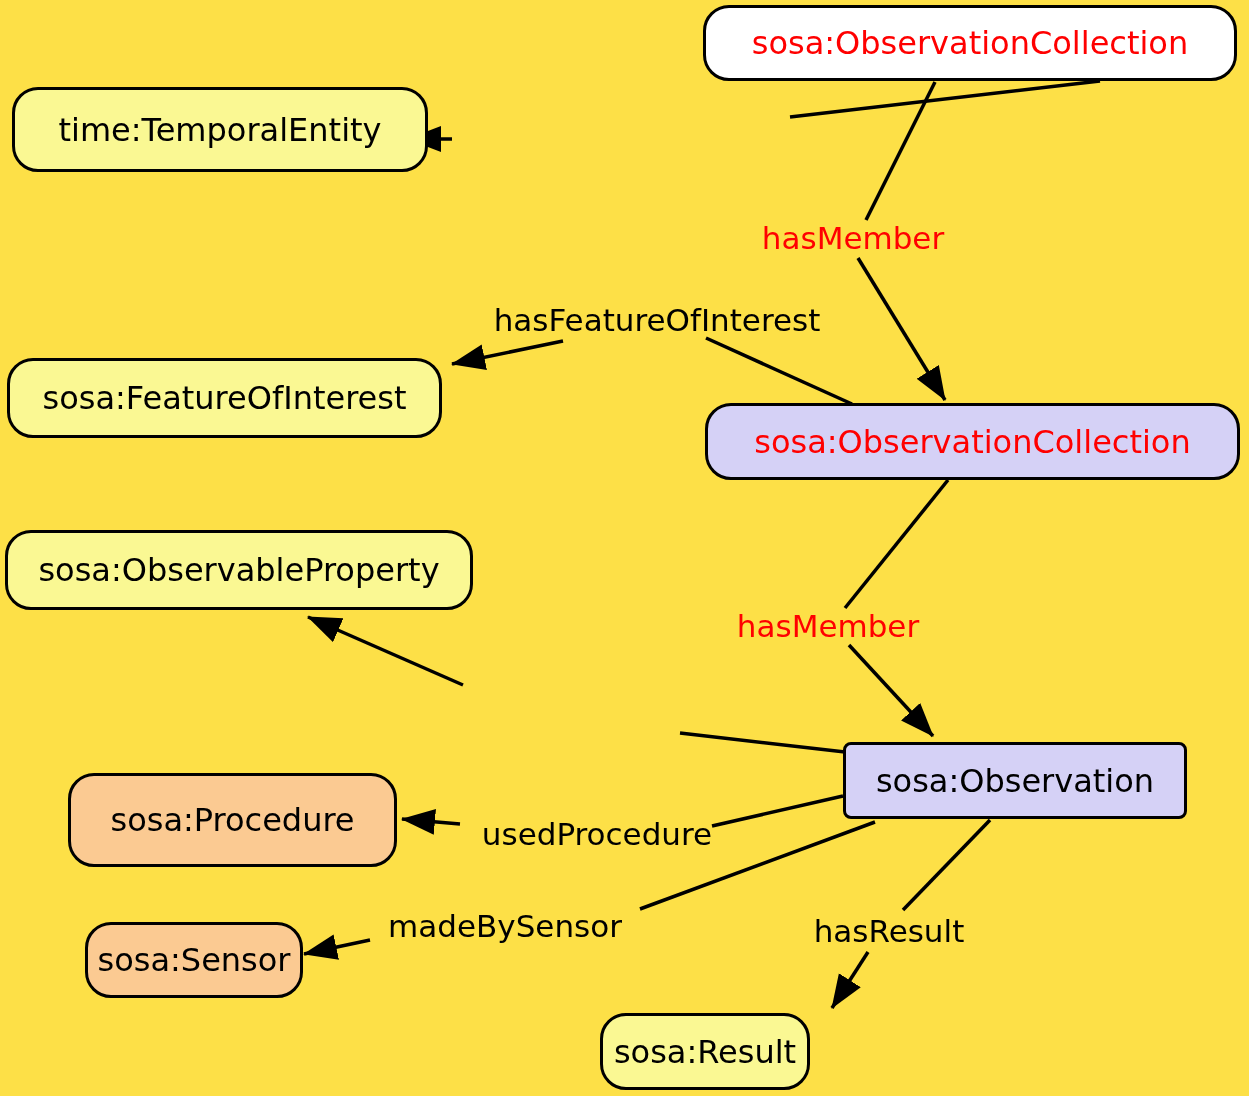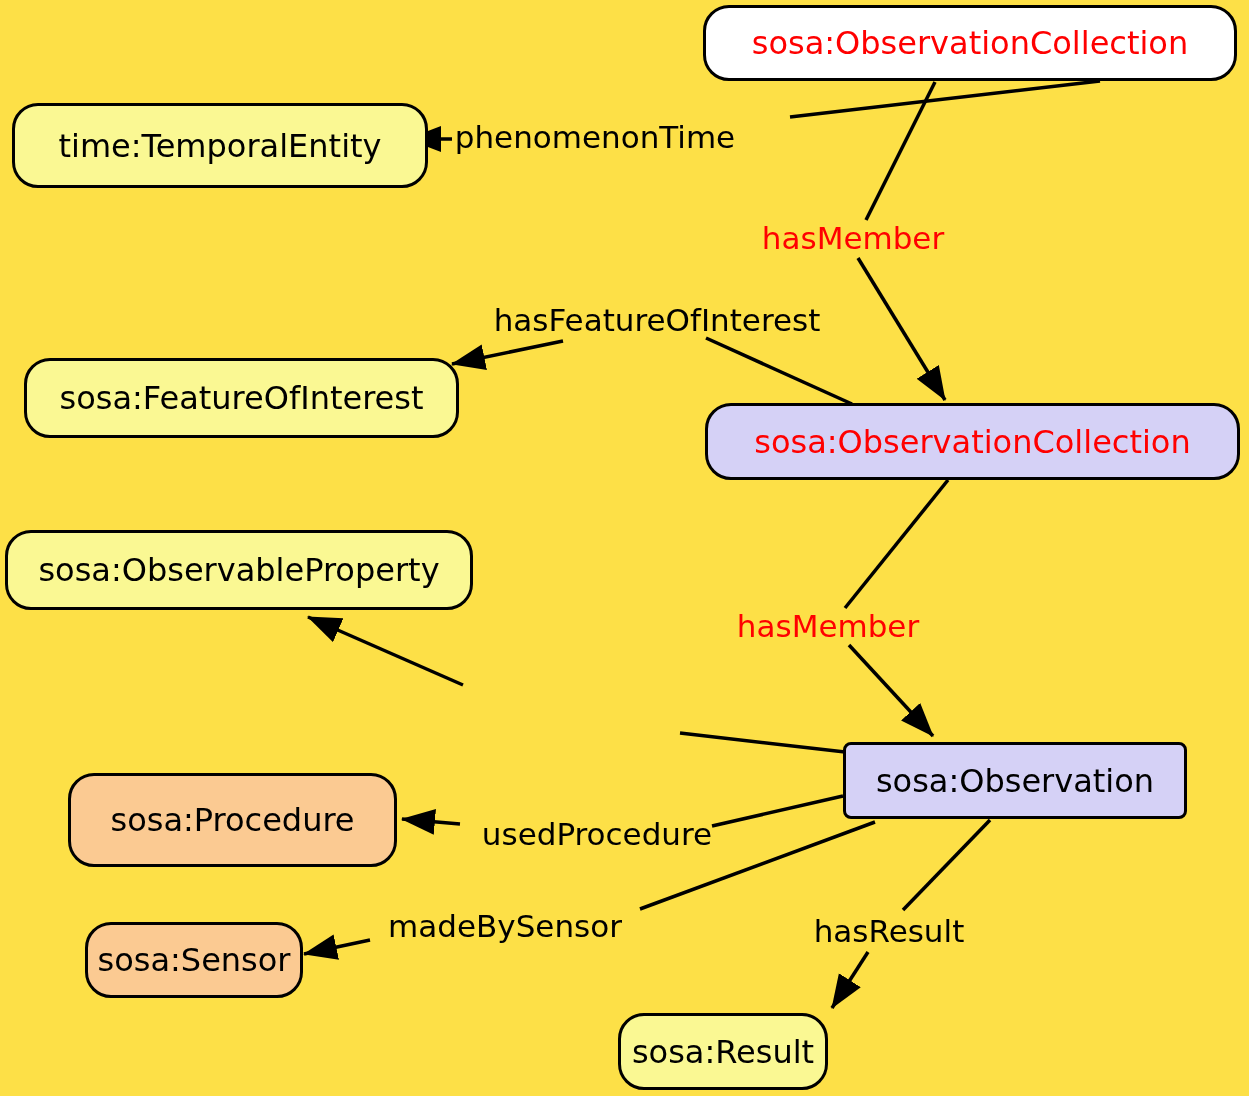--- a/index.html
+++ b/index.html
@@ -91,37 +91,36 @@
 
     <line x1="875" y1="822" x2="640" y2="909"></line>
     <line x1="370" y1="940" x2="304" y2="954" marker-end="url(#arrow)"></line>
 
     <line x1="990" y1="820" x2="903" y2="910"></line>
     <line x1="868" y1="952" x2="832" y2="1008" marker-end="url(#arrow)"></line>
   </svg>
 
   <div class="node node--white text-red" style="left:703px; top:5px; width:534px; height:76px;">sosa:ObservationCollection</div>
 
-  <div class="node node--yellow" style="left:12px; top:103px; width:416px; height:85px;">time:TemporalEntity</div>
+  <div class="node node--yellow" style="left:12px; top:87px; width:416px; height:85px;">time:TemporalEntity</div>
 
-  <div class="node node--yellow" style="left:24px; top:358px; width:435px; height:80px;text-align:center;">sosa:FeatureOfInterest</div>
+  <div class="node node--yellow" style="left:7px; top:358px; width:435px; height:80px;text-align:center;">sosa:FeatureOfInterest</div>
 
   <div class="node node--lavender text-red" style="left:705px; top:403px; width:535px; height:77px;">sosa:ObservationCollection</div>
 
   <div class="node node--yellow" style="left:5px; top:530px; width:468px; height:80px;">sosa:ObservableProperty</div>
 
   <div class="node node--orange" style="left:68px; top:773px; width:329px; height:94px;">sosa:Procedure</div>
 
   <div class="node node--lavender" style="left:843px; top:742px; width:344px; height:77px;border-radius:8px;">sosa:Observation</div>
 
   <div class="node node--orange" style="left:85px; top:922px; width:218px; height:76px;">sosa:Sensor</div>
 
-  <div class="node node--yellow" style="left:618px; top:1013px; width:210px; height:77px;">sosa:Result</div>
+  <div class="node node--yellow" style="left:600px; top:1013px; width:210px; height:77px;">sosa:Result</div>
 
-  <div class="edge-label" style="left:595px; top:137px;">phenomenonTime</div>
 
   <div class="edge-label edge-label--red" style="left:853px; top:238px;">hasMember</div>
 
   <div class="edge-label" style="left:625px; top:320px;margin-left:32px;">hasFeatureOfInterest</div>
 
   <div class="edge-label edge-label--red" style="left:828px; top:626px;">hasMember</div>
 
 
   <div class="edge-label" style="left:597px; top:834px;">usedProcedure</div>
 

